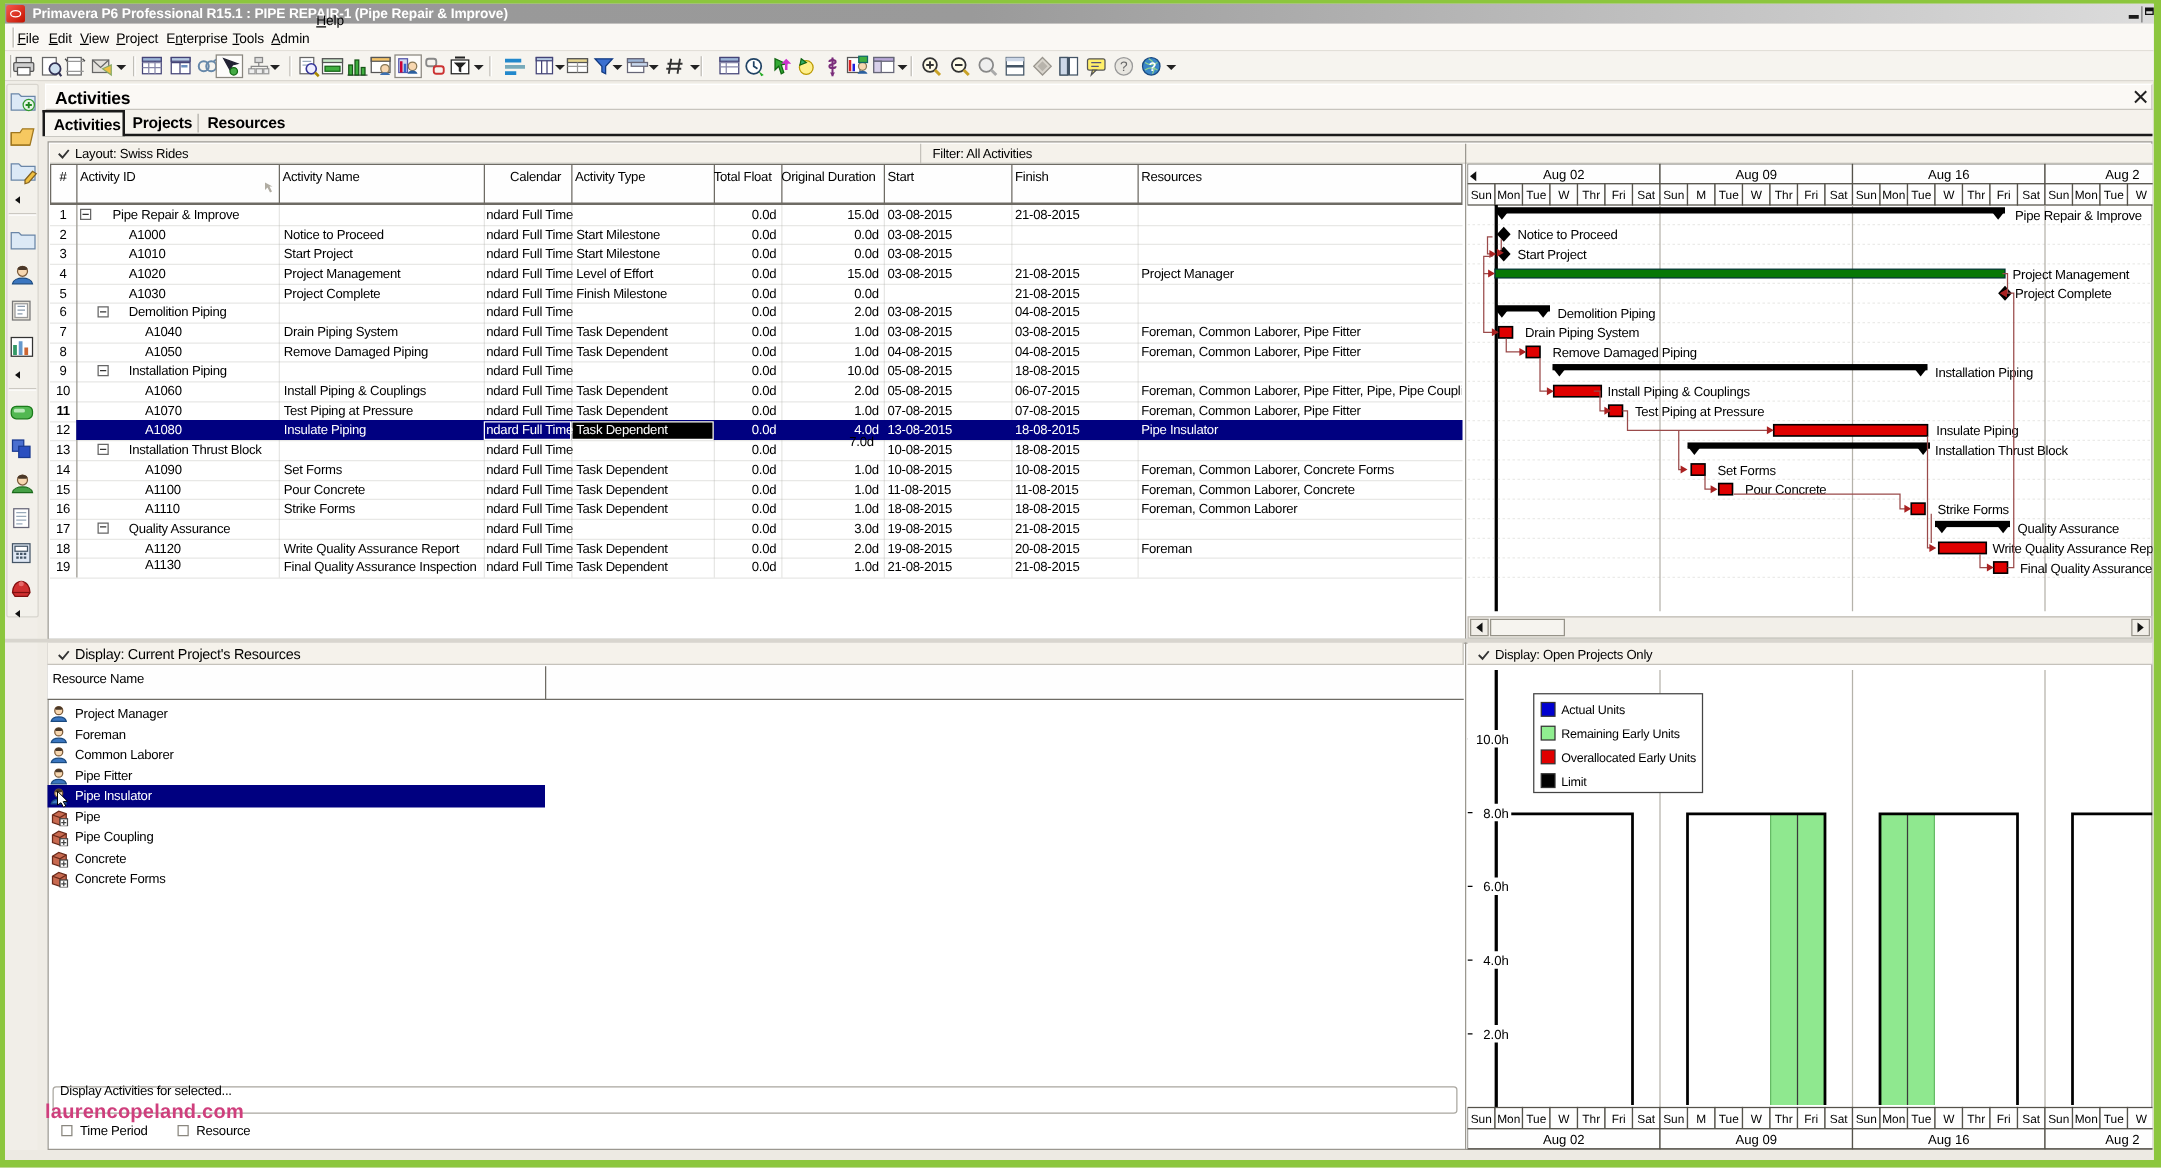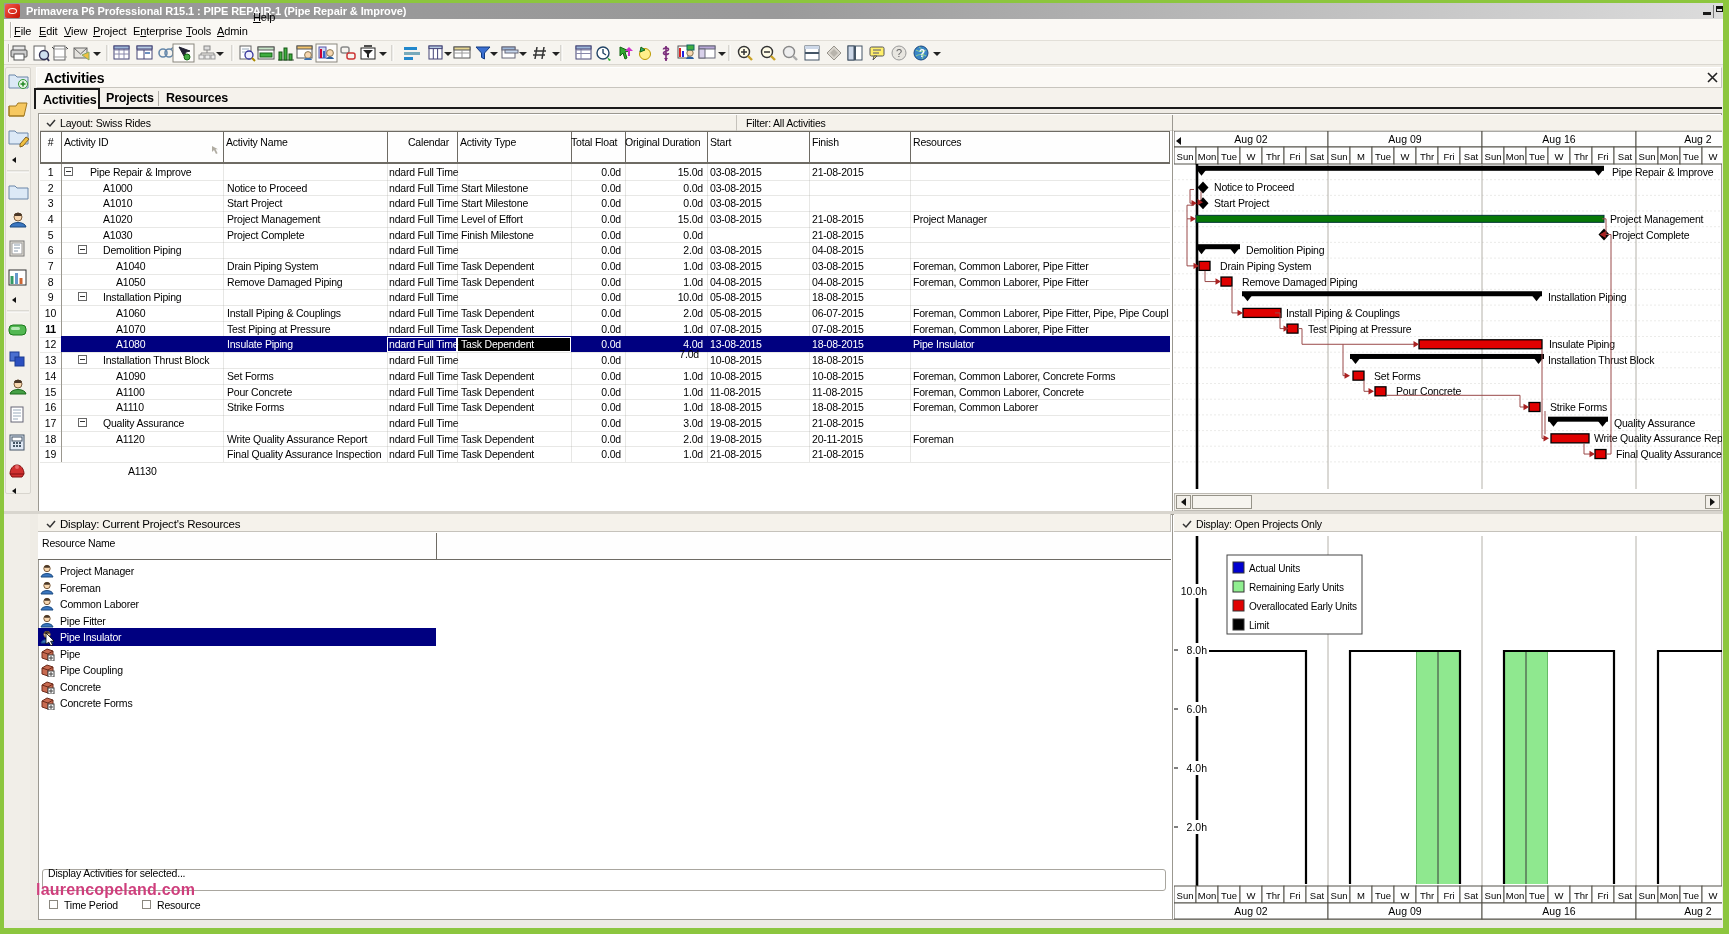--- a/index.html
+++ b/index.html
@@ -579,25 +579,25 @@
 <div class="tx" style="left:913px;top:416.88px;color:#000;width:256px;overflow:hidden;"></div>
 <div class="a" style="left:40px;top:446.2px;width:1130px;height:1px;background:rgba(165,163,155,0.25);"></div>
 <div class="tx" style="left:40px;top:432.56px;width:21px;text-align:center;">18</div>
 <div class="tx" style="left:116px;top:432.56px;color:#000;">A1120</div>
 <div class="tx" style="left:227px;top:432.56px;color:#000;width:158px;overflow:hidden;">Write Quality Assurance Report</div>
 <div class="tx" style="left:389px;top:432.56px;color:#000;">ndard Full Time</div>
 <div class="tx" style="left:461px;top:432.56px;color:#000;">Task Dependent</div>
 <div class="tx" style="left:571px;top:432.56px;color:#000;width:50px;text-align:right;">0.0d</div>
 <div class="tx" style="left:625px;top:432.56px;color:#000;width:78px;text-align:right;">2.0d</div>
 <div class="tx" style="left:710px;top:432.56px;color:#000;">19-08-2015</div>
-<div class="tx" style="left:812px;top:432.56px;color:#000;">20-11-2015</div>
+<div class="tx" style="left:812px;top:432.56px;color:#000;">20-08-2015</div>
 <div class="tx" style="left:913px;top:432.56px;color:#000;width:256px;overflow:hidden;">Foreman</div>
 <div class="a" style="left:40px;top:461.9px;width:1130px;height:1px;background:rgba(165,163,155,0.25);"></div>
 <div class="tx" style="left:40px;top:448.24px;width:21px;text-align:center;">19</div>
-<div class="tx" style="left:116px;top:465px;color:#000;margin-left:12px;">A1130</div>
+<div class="tx" style="left:116px;top:446px;color:#000;">A1130</div>
 <div class="tx" style="left:227px;top:448.24px;color:#000;width:158px;overflow:hidden;">Final Quality Assurance Inspection</div>
 <div class="tx" style="left:389px;top:448.24px;color:#000;">ndard Full Time</div>
 <div class="tx" style="left:461px;top:448.24px;color:#000;">Task Dependent</div>
 <div class="tx" style="left:571px;top:448.24px;color:#000;width:50px;text-align:right;">0.0d</div>
 <div class="tx" style="left:625px;top:448.24px;color:#000;width:78px;text-align:right;">1.0d</div>
 <div class="tx" style="left:710px;top:448.24px;color:#000;">21-08-2015</div>
 <div class="tx" style="left:812px;top:448.24px;color:#000;">21-08-2015</div>
 <div class="tx" style="left:913px;top:448.24px;color:#000;width:256px;overflow:hidden;"></div>
 <div class="a" style="left:223px;top:164px;width:1px;height:172px;background:rgba(170,168,160,0.28);"></div>
 <div class="a" style="left:223px;top:352px;width:1px;height:110px;background:rgba(170,168,160,0.28);"></div>

